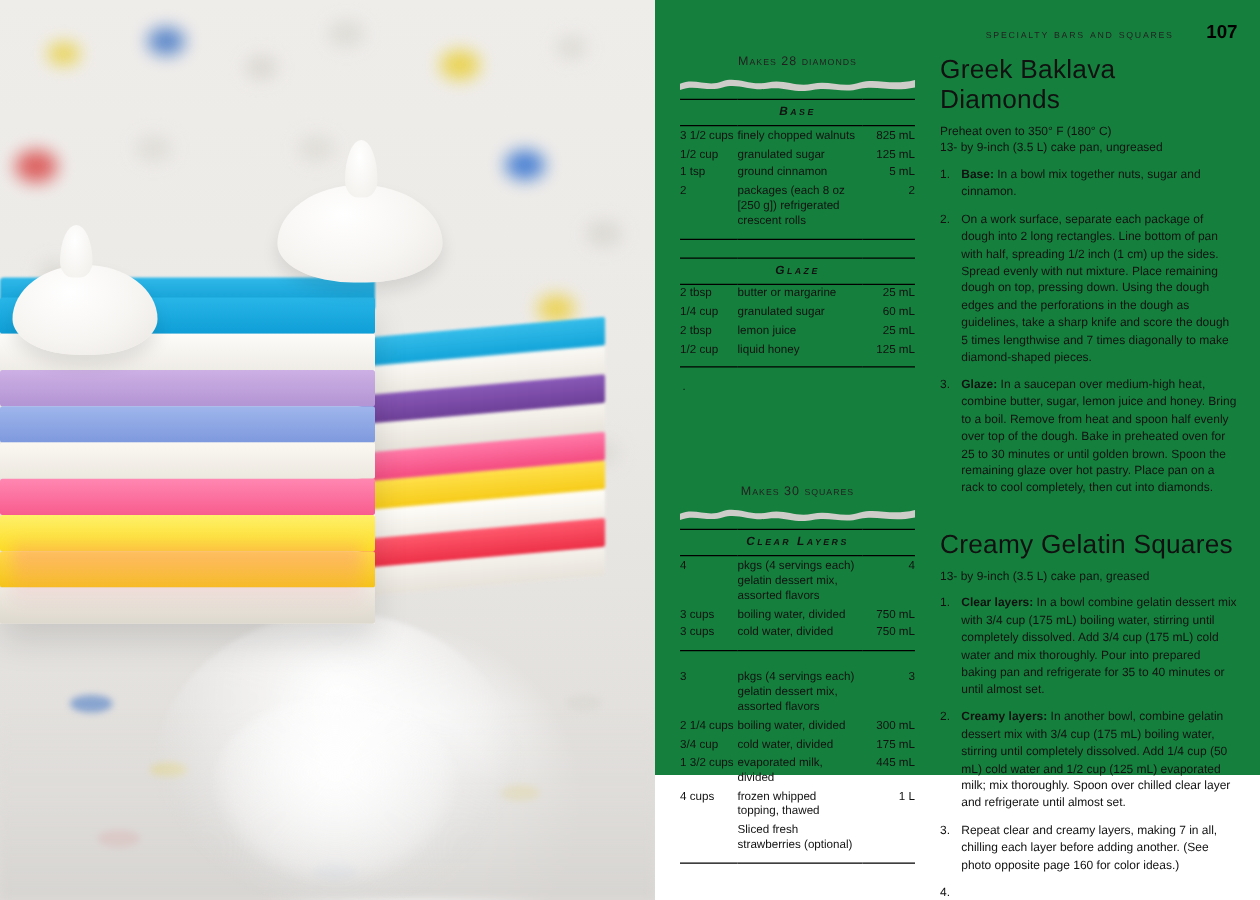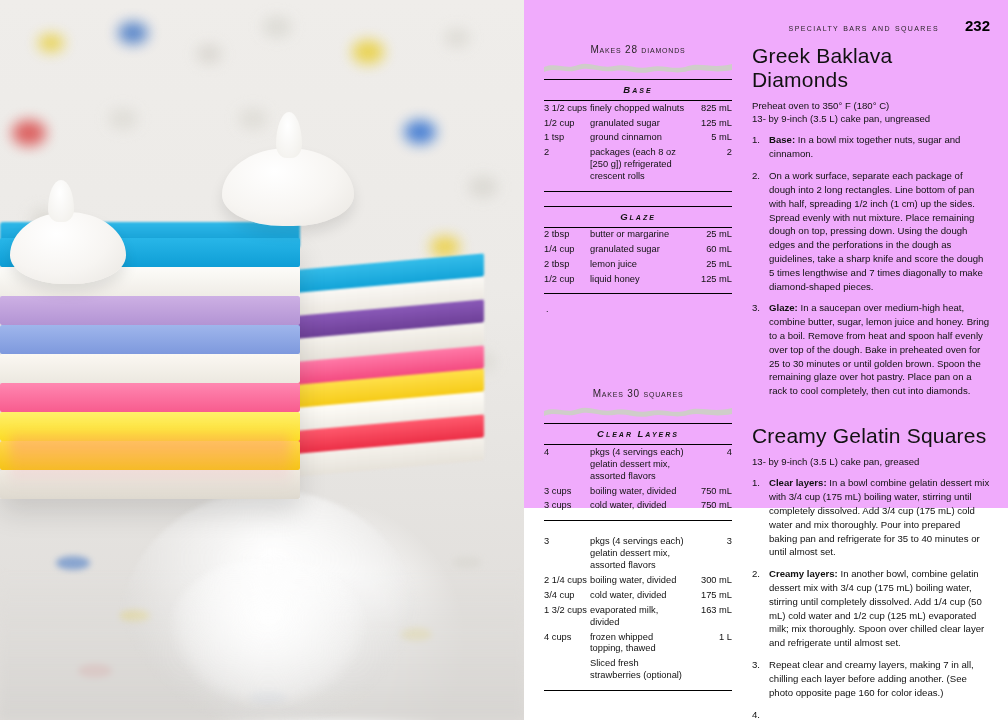--- a/index.html
+++ b/index.html
@@ -130,22 +130,22 @@
     width: 26px;
     height: 46px;
     background: radial-gradient(ellipse at 45% 30%, #ffffff, #f0eee9);
     border-radius: 50% 50% 40% 40% / 70% 70% 30% 30%;
   }
 
   
   .text-page {
     position: relative;
     width: 484px;
-    height: 508px;
-    background: #f0abfc;
+    height: 620px;
+    background: #15803d;
     color: #111111;
   }
 
   .running-head {
     position: absolute;
     top: 21px;
     right: 36px;
     font-size: 9.5px;
     letter-spacing: 1.4px;
     font-variant: small-caps;
@@ -334,21 +334,21 @@
     <div class="cream" style="left:222px; top:148px; width:132px; height:78px;"></div>
     <div class="cream-peak" style="left:276px; top:112px;"></div>
     <div class="cream" style="left:10px; top:212px; width:116px; height:72px;"></div>
     <div class="cream-peak" style="left:48px; top:180px; height:42px;"></div>
   </div>
 
   <div class="text-page">
 
     <div class="page-head-wrap">
       <div class="running-head" style="position:static;">Specialty Bars and Squares</div>
-      <div class="folio" style="position:static;">232</div>
+      <div class="folio" style="position:static;">107</div>
     </div>
 
     <div class="col-left">
 
       <div class="group-block">
         <div class="makes">
           <span>Makes 28 diamonds</span>
         </div>
         <svg class="torn" viewBox="0 0 188 14" preserveAspectRatio="none">
           <path d="M0,8 C12,3 22,11 34,6 C46,2 56,10 70,7 C84,4 92,11 106,8 C120,5 130,12 144,7 C158,3 168,10 188,5 L188,11 C168,15 158,9 144,12 C130,16 120,10 106,13 C92,16 84,10 70,12 C56,14 46,7 34,11 C22,15 12,8 0,13 Z" fill="#cfcdc9"></path>
@@ -471,21 +471,21 @@
                 <td class="met">300 mL</td>
               </tr>
             <tr>
                 <td class="amt">3/4 cup</td>
                 <td class="item">cold water, divided</td>
                 <td class="met">175 mL</td>
               </tr>
             <tr>
                 <td class="amt">1 3/2 cups</td>
                 <td class="item">evaporated milk, divided</td>
-                <td class="met">163 mL</td>
+                <td class="met">445 mL</td>
               </tr>
             <tr>
                 <td class="amt">4 cups</td>
                 <td class="item">frozen whipped topping, thawed</td>
                 <td class="met">1 L</td>
               </tr>
             <tr>
                 <td class="amt"></td>
                 <td class="item">Sliced fresh strawberries (optional)</td>
                 <td class="met"></td>

